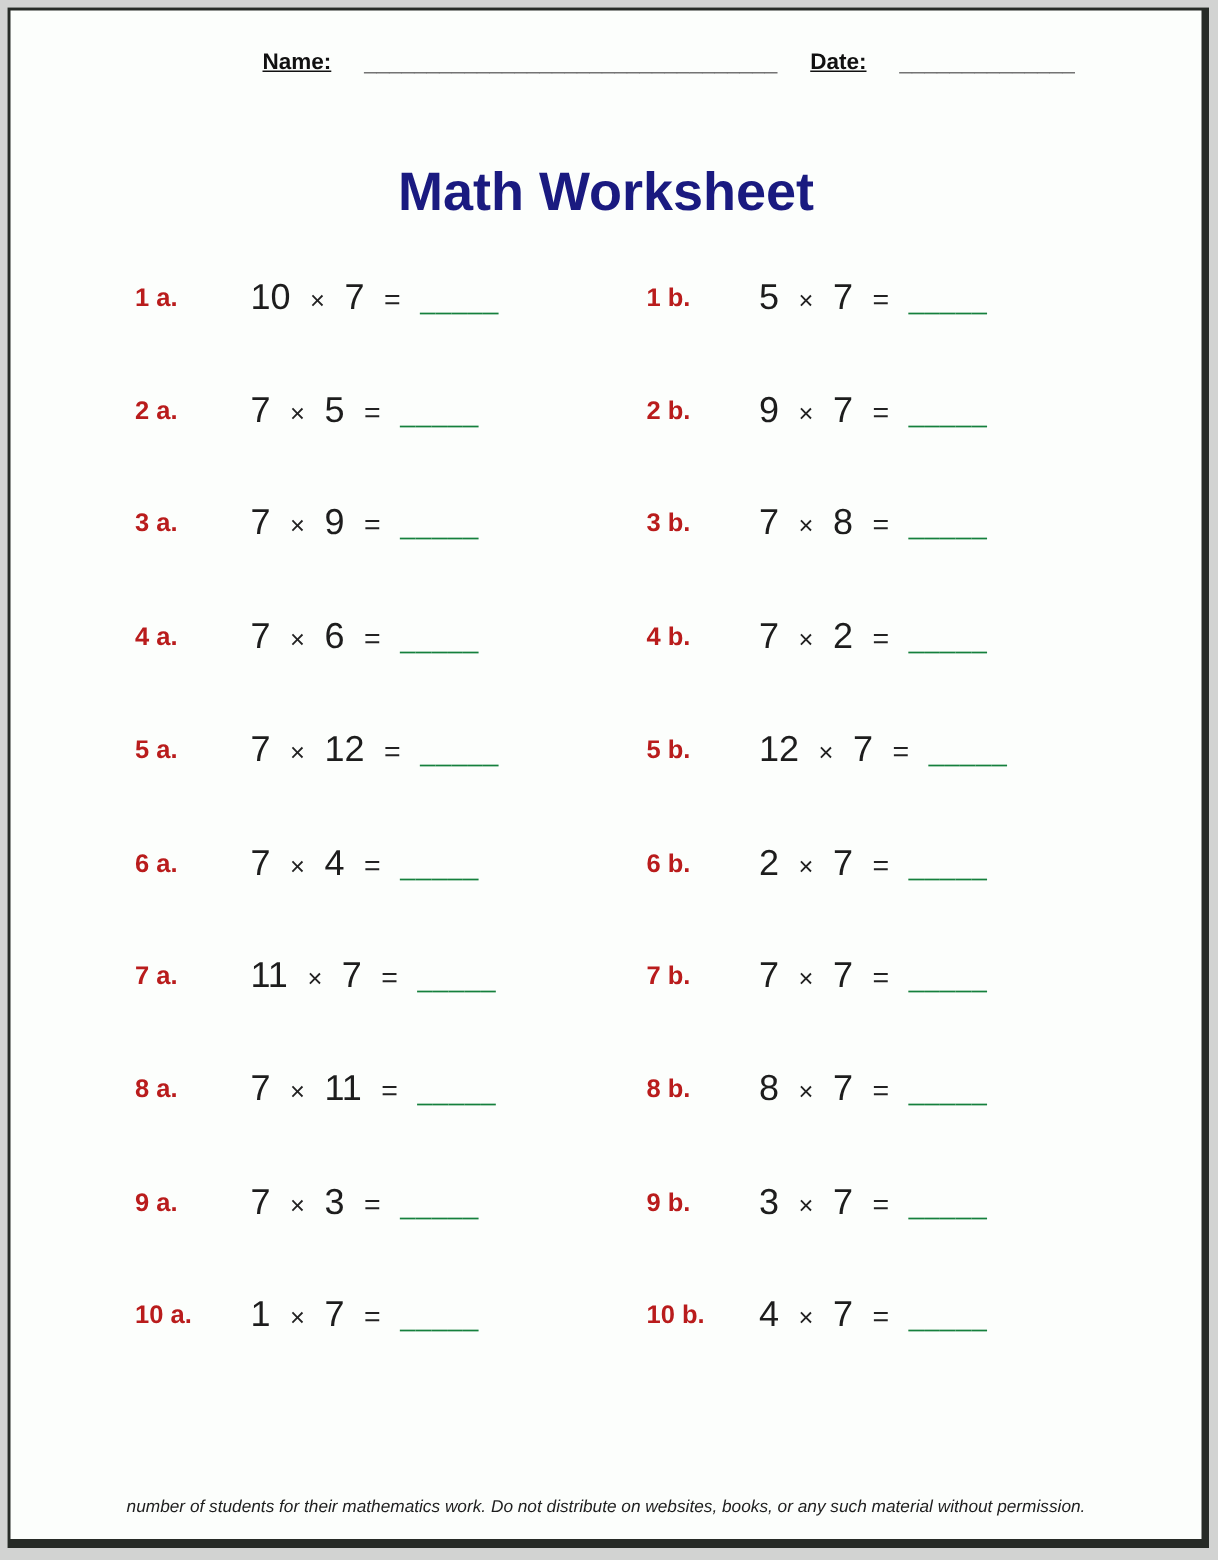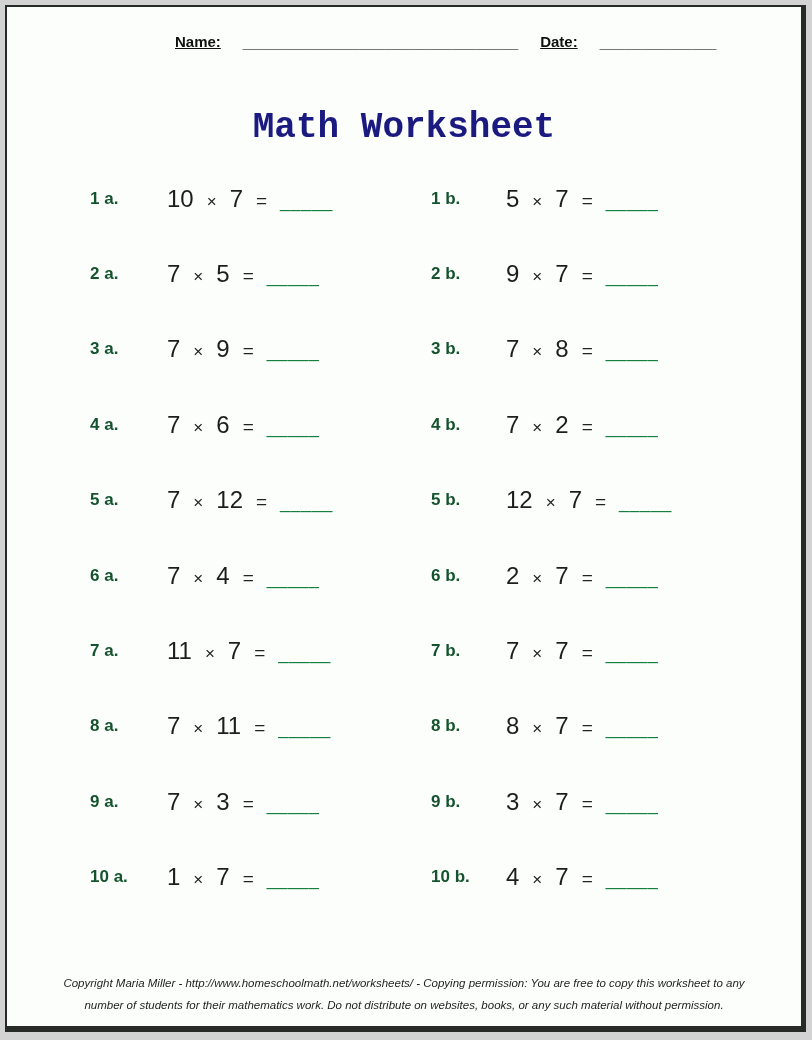--- a/index.html
+++ b/index.html
@@ -44,40 +44,39 @@
   
   .title {
     position: absolute;
     left: 0; top: 100px;
     width: 100%;
     text-align: center;
     font-size: 36px;
     font-weight: bold;
     color: #1a1a80;
     letter-spacing: 0px;
-    font-family: Liberation Mono, monospace;
   }
   
   .problems {
     position: absolute;
     left: 0; top: 154px;
     width: 100%;
     height: 754px;
   }
   .prow {
     position: relative;
     height: 75.4px;
   }
   .plabel {
     position: absolute;
     top: 50%;
     transform: translateY(-50%);
     font-size: 17px;
     font-weight: bold;
-    color: #14532d;
+    color: #b91c1c;
     white-space: nowrap;
   }
   .plabel.a { left: 83px; }
   .plabel.b { left: 424px; }
   .pexpr {
     position: absolute;
     top: 50%;
     transform: translateY(-50%);
     display: flex;
     align-items: baseline;
@@ -295,17 +294,16 @@
           <span class="num">4</span>
           <span class="times">×</span>
           <span class="num">7</span>
           <span class="eq">=</span>
           <span class="blank">_____</span>
         </span>
       </div>
     </div>
 
   <div class="footer">
-    <div>Copyright Maria Miller - http://www.homeschoolmath.net/worksheets/ - Copying permission: You are free to copy this worksheet to any</div>
     <div>number of students for their mathematics work. Do not distribute on websites, books, or any such material without permission.</div>
   </div>
 
 </div>
 
 </body></html>

